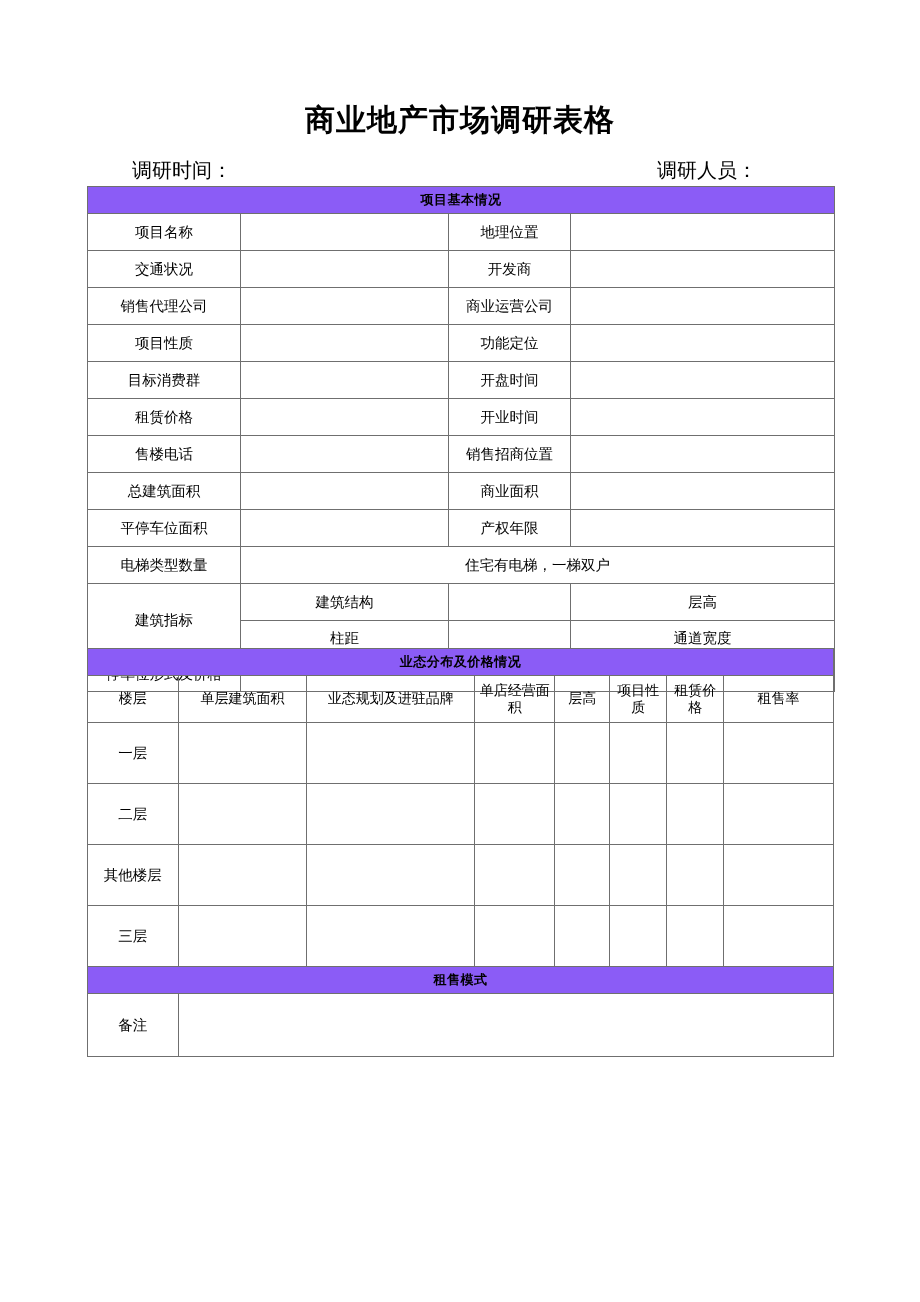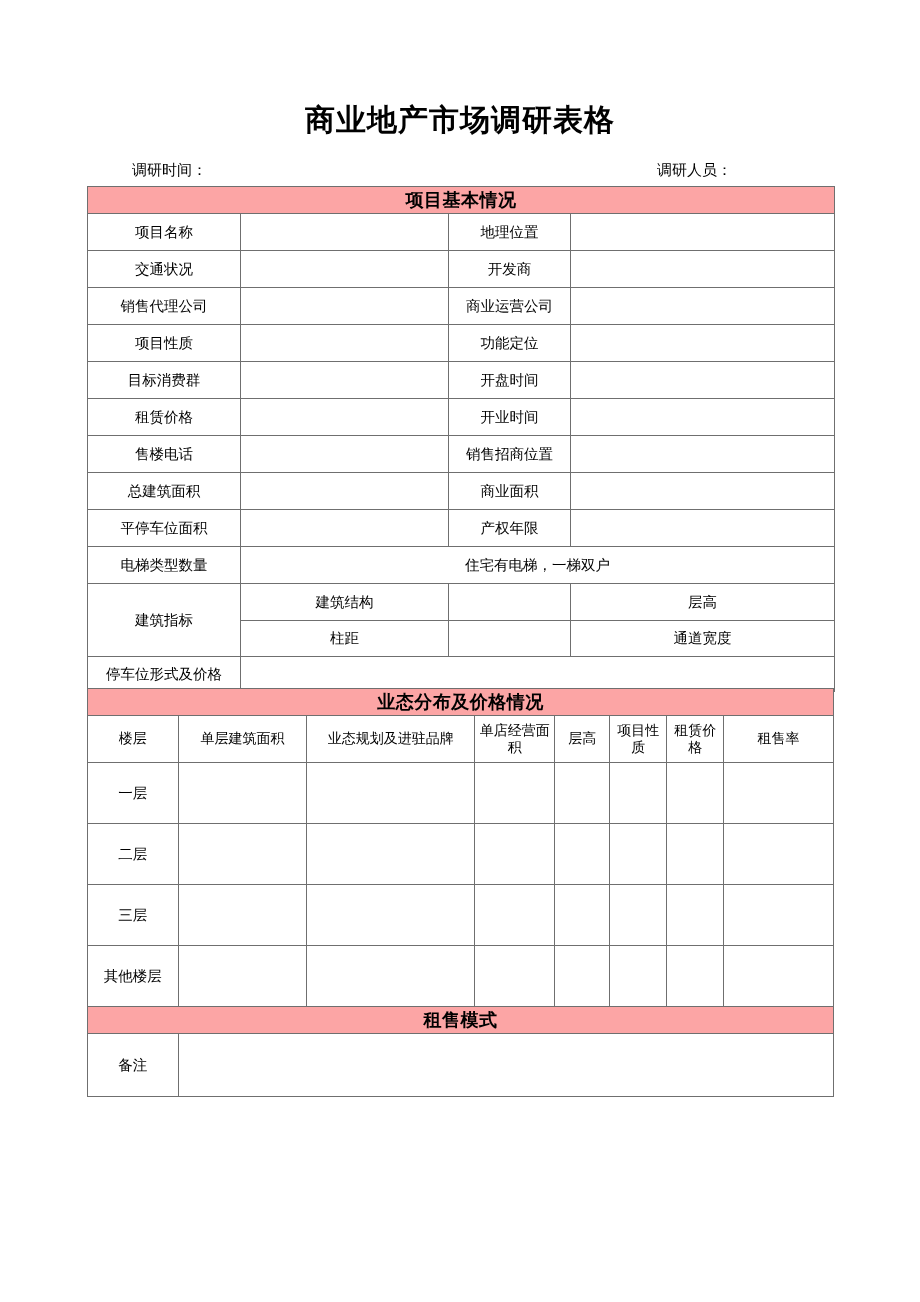--- a/index.html
+++ b/index.html
@@ -32,21 +32,21 @@
     font-weight: bold;
     letter-spacing: 1px;
     line-height: 38px;
   }
   .meta-row {
     position: absolute;
     left: 87px;
     top: 158px;
     width: 747px;
     height: 24px;
-    font-size: 15px;
+    font-size: 20px;
     line-height: 24px;
     text-align: center;
   }
   .meta-left {
     position: absolute;
     left: 45px;
     top: 0;
   }
   .meta-right {
     position: absolute;
@@ -56,34 +56,34 @@
 
   table.form {
     position: absolute;
     left: 87px;
     width: 747px;
     border-collapse: collapse;
     table-layout: fixed;
     font-size: 14.5px;
   }
   table.t1 { top: 186px; }
-  table.t2 { top: 688px; }
+  table.t2 { top: 648px; }
 
   table.form td {
     border: 1px solid #6f6f6f;
     padding: 0 4px;
     text-align: center;
     vertical-align: middle;
     line-height: 1.25;
     word-break: break-all;
   }
   .band {
-    background: #fca5a5;
+    background: #8b5cf6;
     font-weight: bold;
-    font-size: 18px;
+    font-size: 13px;
     height: 26px;
     color: #000000;
     letter-spacing: 0.5px;
     margin-top: 23px;
   }
   .lbl { height: 36px; }
   .val { height: 36px; }
   .tall-r1 { height: 34px; margin-left: 37px; }
   .bi-label { height: 72px; }
   .park { height: 34px; }
@@ -251,32 +251,32 @@
         <td class="floor-cell"></td>
         <td class="floor-cell"></td>
         <td class="floor-cell"></td>
         <td class="floor-cell"></td>
         <td class="floor-cell"></td>
         <td class="floor-cell"></td>
         <td class="floor-cell"></td>
       </tr>
 
       <tr>
+        <td class="floor-cell">其他楼层</td>
+        <td class="floor-cell"></td>
+        <td class="floor-cell"></td>
+        <td class="floor-cell"></td>
+        <td class="floor-cell"></td>
+        <td class="floor-cell"></td>
+        <td class="floor-cell"></td>
+        <td class="floor-cell"></td>
+      </tr>
+
+      <tr>
         <td class="floor-cell">三层</td>
-        <td class="floor-cell"></td>
-        <td class="floor-cell"></td>
-        <td class="floor-cell"></td>
-        <td class="floor-cell"></td>
-        <td class="floor-cell"></td>
-        <td class="floor-cell"></td>
-        <td class="floor-cell"></td>
-      </tr>
-
-      <tr>
-        <td class="floor-cell">其他楼层</td>
         <td class="floor-cell"></td>
         <td class="floor-cell"></td>
         <td class="floor-cell"></td>
         <td class="floor-cell"></td>
         <td class="floor-cell"></td>
         <td class="floor-cell"></td>
         <td class="floor-cell"></td>
       </tr>
 
       <tr>

